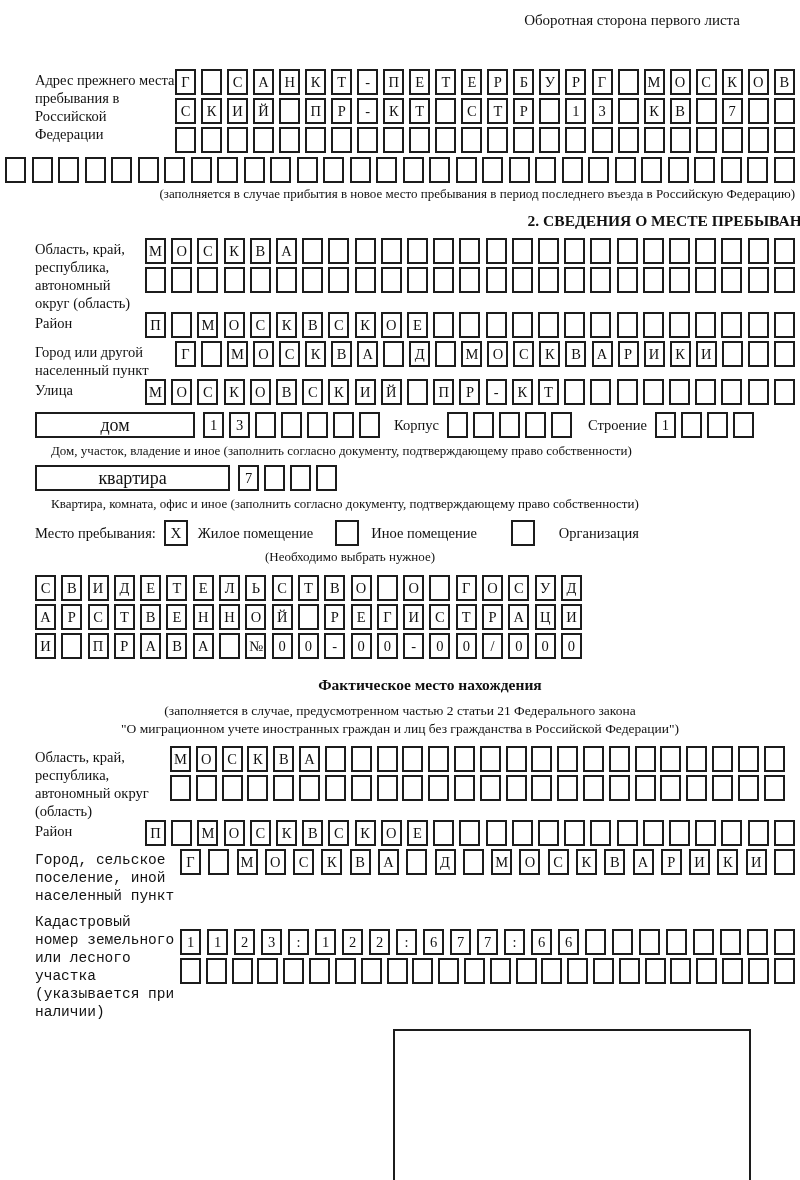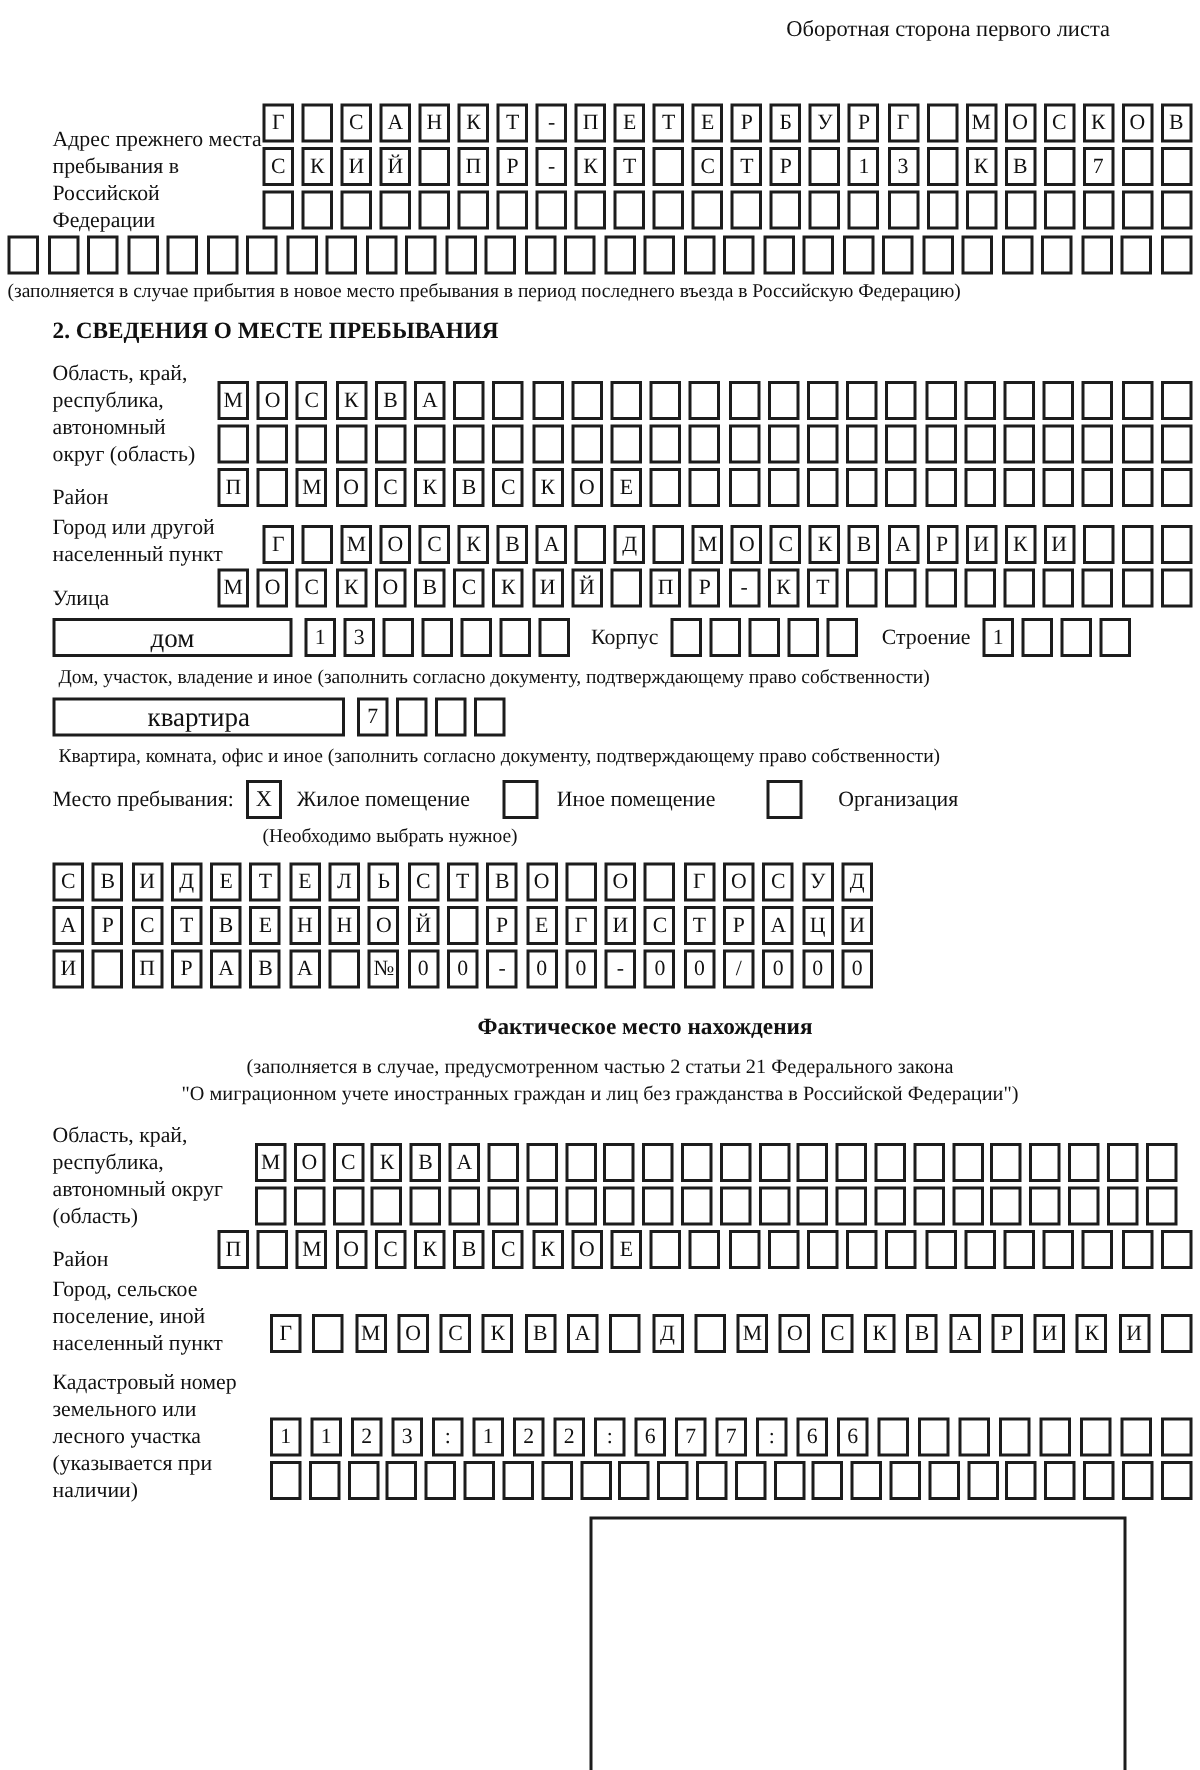--- a/index.html
+++ b/index.html
@@ -6,26 +6,26 @@
   html,body { background:#fff; }
   body {
     width:800px; height:1180px;
     font-family:"Liberation Serif","DejaVu Serif",serif;
     color:#111;
   }
   .page { width:800px; height:1180px; padding:12px 5px 0 35px; overflow:hidden; }
 
   .header-note { text-align:right; padding-right:55px; font-size:15px; margin-bottom:40px; }
 
-  .frow { display:flex; align-items:flex-end; }
+  .frow { display:flex; align-items:flex-start; }
   .lbl { font-size:14.5px; line-height:18px; flex:none; padding-top:2px; }
   .w140 { width:140px; }
   .w110 { width:110px; }
   .w135 { width:135px; }
-  .w145 { width:145px; }
+  .w145 { width:145px;font-family:Liberation Mono, monospace; }
   .w213 { width:213px; }
   .gcol { flex:1; }
 
   .grid { display:flex; justify-content:space-between; margin-bottom:3px; }
   .g620 { width:620px; }
   .g650 { width:650px; }
   .g615 { width:615px; }
   .g547 { width:547px; }
   .g177 { width:177px; }
   .g125 { width:125px; }
@@ -33,37 +33,37 @@
   .full-grid { width:790px; margin-left:-30px; margin-top:1px; }
 
   .cell {
     flex:none; width:21px; height:26px;
     border:2px solid #1c1c1c; background:#fff;
     display:flex; align-items:center; justify-content:center;
     font-size:14.5px;
   }
 
   .note { font-size:13px; line-height:16px; }
-  .center { text-align:left; }
+  .center { text-align:right; }
   .full { width:790px; margin-left:-30px; }
   .sec-title { font-size:15.5px; font-weight:bold; margin:10px 0 8px; }
 
   .widebox {
     height:26px; border:2px solid #1c1c1c; flex:none;
     display:flex; align-items:center; justify-content:center; font-size:18px;
   }
   .dom-box { width:160px; margin-right:8px; }
   .kv-box  { width:195px; margin-right:8px; }
   .inline-lbl { font-size:14.5px; align-self:center; flex:none; }
 
   .house-row { display:flex; align-items:center; margin-top:4px; }
   .house-row .grid { margin-bottom:0; }
   .apt-row { display:flex; align-items:center; margin-top:6px; }
   .apt-row .grid { margin-bottom:0; }
-  .sub-note { margin:5px 4px 4px; }
+  .sub-note { margin:5px 16px 4px; }
 
   .stay-row { display:flex; align-items:center; margin-top:8px; }
   .cbox {
     width:24px; height:26px; border:2px solid #1c1c1c; flex:none;
     display:flex; align-items:center; justify-content:center; font-size:15px;
   }
   .stay-note { width:260px; margin-left:140px; margin-top:3px; }
 
   .doc-row { margin-top:10px; }
 

